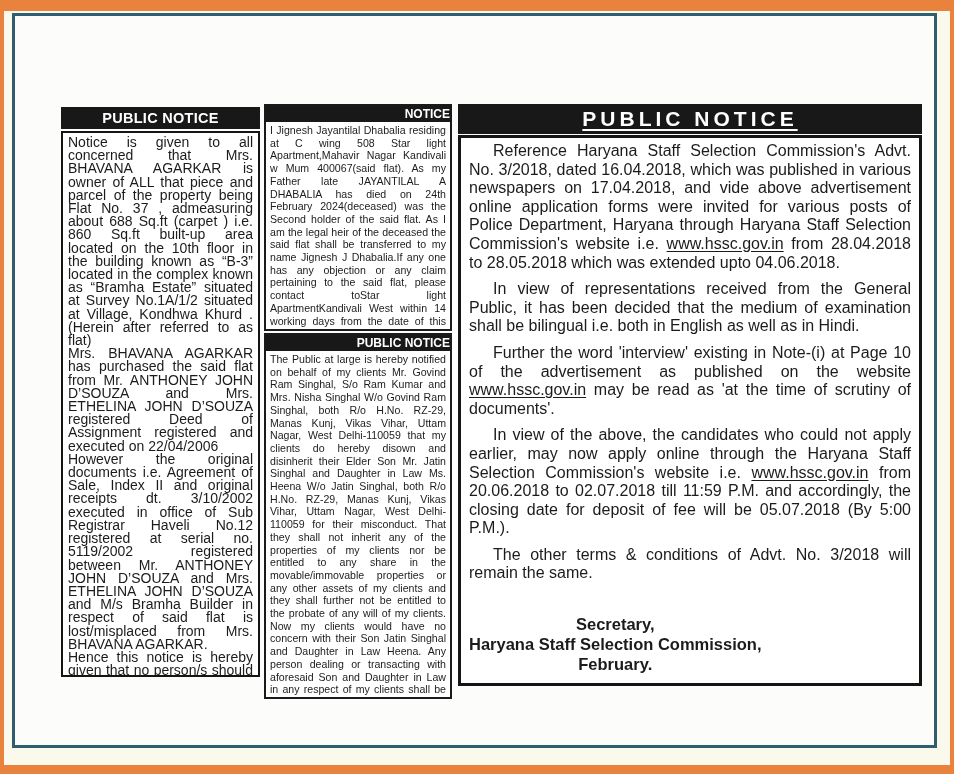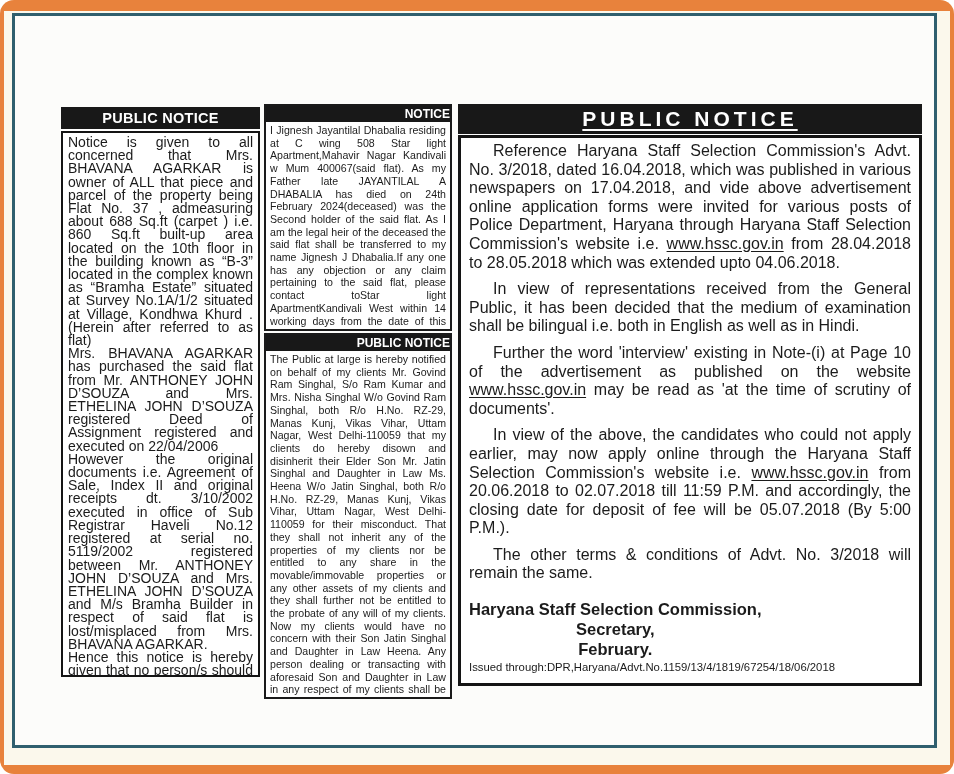--- a/index.html
+++ b/index.html
@@ -1,16 +1,16 @@
 <!DOCTYPE html>
 <html><head>
 <meta charset="utf-8">
 <style>
   html,body{margin:0;padding:0;background:#ffffff;}
-  .canvas{position:relative;width:954px;height:774px;background:#FBF8EC;font-family:"Liberation Sans",sans-serif;overflow:hidden;border-radius:14px;}
+  .canvas{position:relative;width:954px;height:774px;background:#FBF8EC;font-family:"Liberation Sans",sans-serif;overflow:hidden;}
   .orange-frame{position:absolute;inset:0;box-sizing:border-box;border-style:solid;border-color:#E8823C;border-width:11px 4px 9px 4px;pointer-events:none;z-index:5;}
   .teal-frame{position:absolute;left:12px;top:13px;width:925px;height:735px;box-sizing:border-box;border:3px solid #2F5F6E;background:#FCFCFA;}
 
   .notice{position:absolute;background:#ffffff;color:#1b1b1b;}
   .bar{background:#181818;color:#ffffff;font-weight:bold;text-align:center;}
 
   
   .n-left{left:46px;top:91px;width:199px;}
   .n-left .bar{height:22px;line-height:22px;font-size:14.5px;letter-spacing:.3px;}
   .n-left .body{margin-top:2px;border:2px solid #141414;box-sizing:border-box;height:546px;padding:3px 5px;
@@ -77,24 +77,23 @@
     <div class="notice n-right">
       <div class="bar"><span>PUBLIC NOTICE</span></div>
       <div class="body">
         <p>Reference Haryana Staff Selection Commission's Advt. No. 3/2018, dated 16.04.2018, which was published in various newspapers on 17.04.2018, and vide above advertisement online application forms were invited for various posts of Police Department, Haryana through Haryana Staff Selection Commission's website i.e. <u>www.hssc.gov.in</u> from 28.04.2018 to 28.05.2018 which was extended upto 04.06.2018.</p>
         <p>In view of representations received from the General Public, it has been decided that the medium of examination shall be bilingual i.e. both in English as well as in Hindi.</p>
         <p>Further the word 'interview' existing in Note-(i) at Page 10 of the advertisement as published on the website <u>www.hssc.gov.in</u> may be read as 'at the time of scrutiny of documents'.</p>
         <p>In view of the above, the candidates who could not apply earlier, may now apply online through the Haryana Staff Selection Commission's website i.e. <u>www.hssc.gov.in</u> from 20.06.2018 to 02.07.2018 till 11:59 P.M. and accordingly, the closing date for deposit of fee will be 05.07.2018 (By 5:00 P.M.).</p>
         <p>The other terms &amp; conditions of Advt. No. 3/2018 will remain the same.</p>
         <div class="hn-footer">
           <div class="hn-sig">
+            <div>Secretary,</div>
             <div>Haryana Staff Selection Commission,</div>
-            <div>Secretary,</div>
             <div>February.</div>
           </div>
         </div>
-        <div class="hn-issued">Issued through:DPR,Haryana/Advt.No.1159/13/4/1819/67254/18/06/2018</div>
       </div>
     </div>
 
   </div>
   <div class="orange-frame"></div>
 </div>
 
 </body></html>

